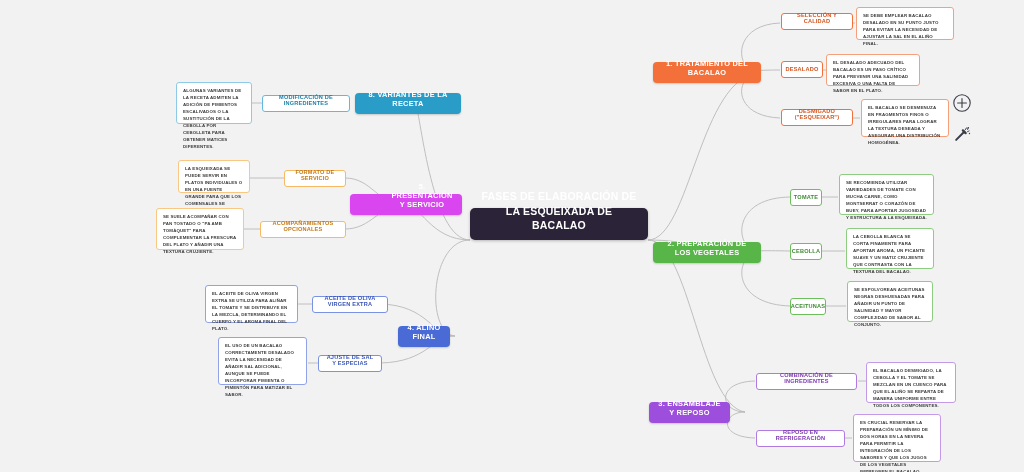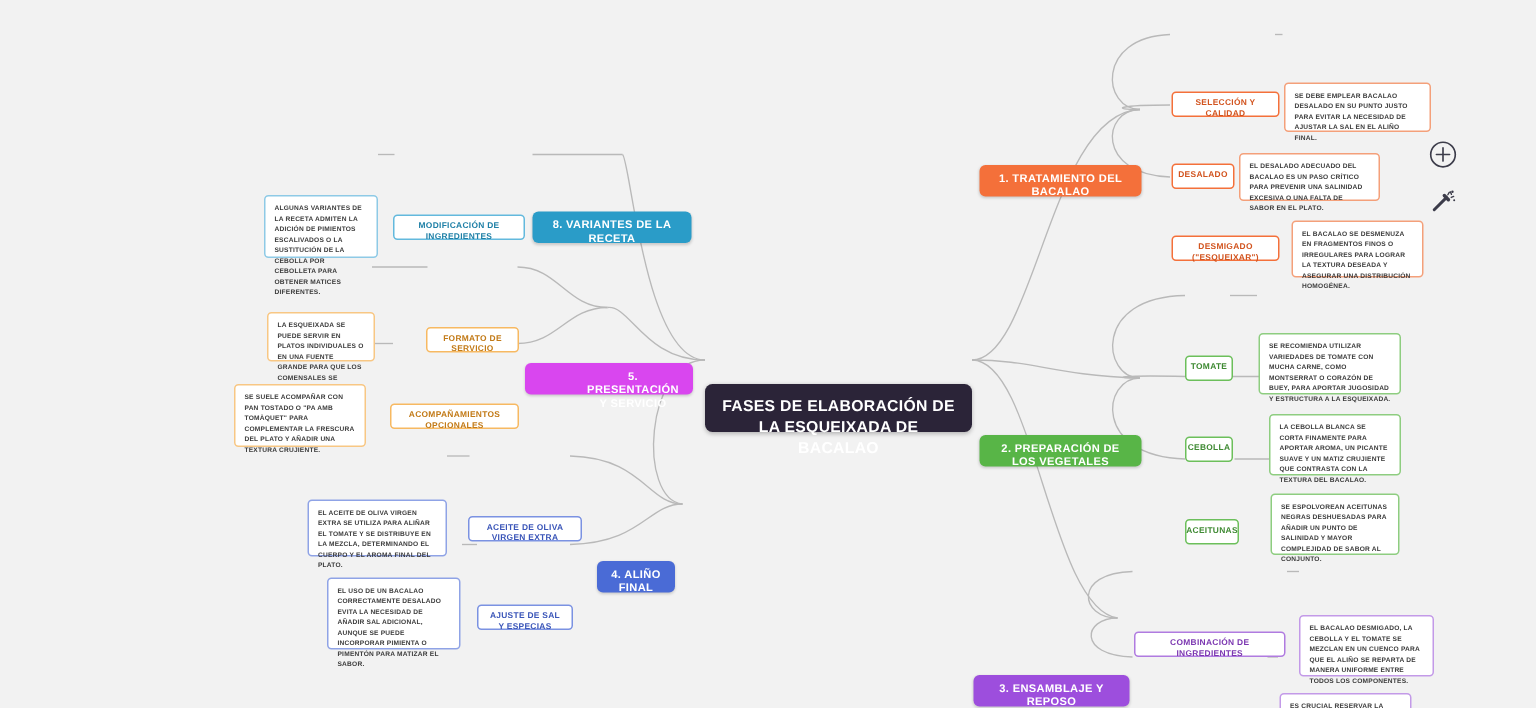--- a/index.html
+++ b/index.html
@@ -8,23 +8,22 @@
     background:#f2f2f2;
     font-family:"Liberation Sans", sans-serif;
     overflow:hidden;
     position:relative;
   }
   #canvas{position:absolute;inset:0;}
   svg.links{position:absolute;left:0;top:0;width:1024px;height:472px;pointer-events:none;}
   .node{
     position:absolute;
     box-sizing:border-box;
-    display:flex;align-items:flex-start;justify-content:center;
+    display:flex;align-items:flex-end;justify-content:center;
     text-align:center;
-    margin-top:48px;
   }
   
   .central{
     background:#2b2438;
     color:#ffffff;
     border-radius:5px;
     font-size:10.5px;
     font-weight:bold;
     letter-spacing:.2px;
     line-height:1.35;
@@ -203,21 +202,21 @@
 
     <div class="node l2" style="left:790px;top:298px;width:36px;height:17px;">
       <span>ACEITUNAS</span>
     </div>
     <div class="node leaf" style="left:847px;top:281px;width:86px;height:41px;">
       <span>SE ESPOLVOREAN ACEITUNAS NEGRAS DESHUESADAS PARA AÑADIR UN PUNTO DE SALINIDAD Y MAYOR COMPLEJIDAD DE SABOR AL CONJUNTO.</span>
     </div>
   </div>
 
   <div class="c-purple">
-    <div class="node l1" style="left:649px;top:402px;width:104px;height:21px;">
+    <div class="node l1" style="left:649px;top:402px;width:81px;height:21px;">
       <span>3. ENSAMBLAJE Y REPOSO</span>
     </div>
 
     <div class="node l2" style="left:756px;top:373px;width:101px;height:17px;">
       <span>COMBINACIÓN DE INGREDIENTES</span>
     </div>
     <div class="node leaf" style="left:866px;top:362px;width:90px;height:41px;">
       <span>EL BACALAO DESMIGADO, LA CEBOLLA Y EL TOMATE SE MEZCLAN EN UN CUENCO PARA QUE EL ALIÑO SE REPARTA DE MANERA UNIFORME ENTRE TODOS LOS COMPONENTES.</span>
     </div>
 

